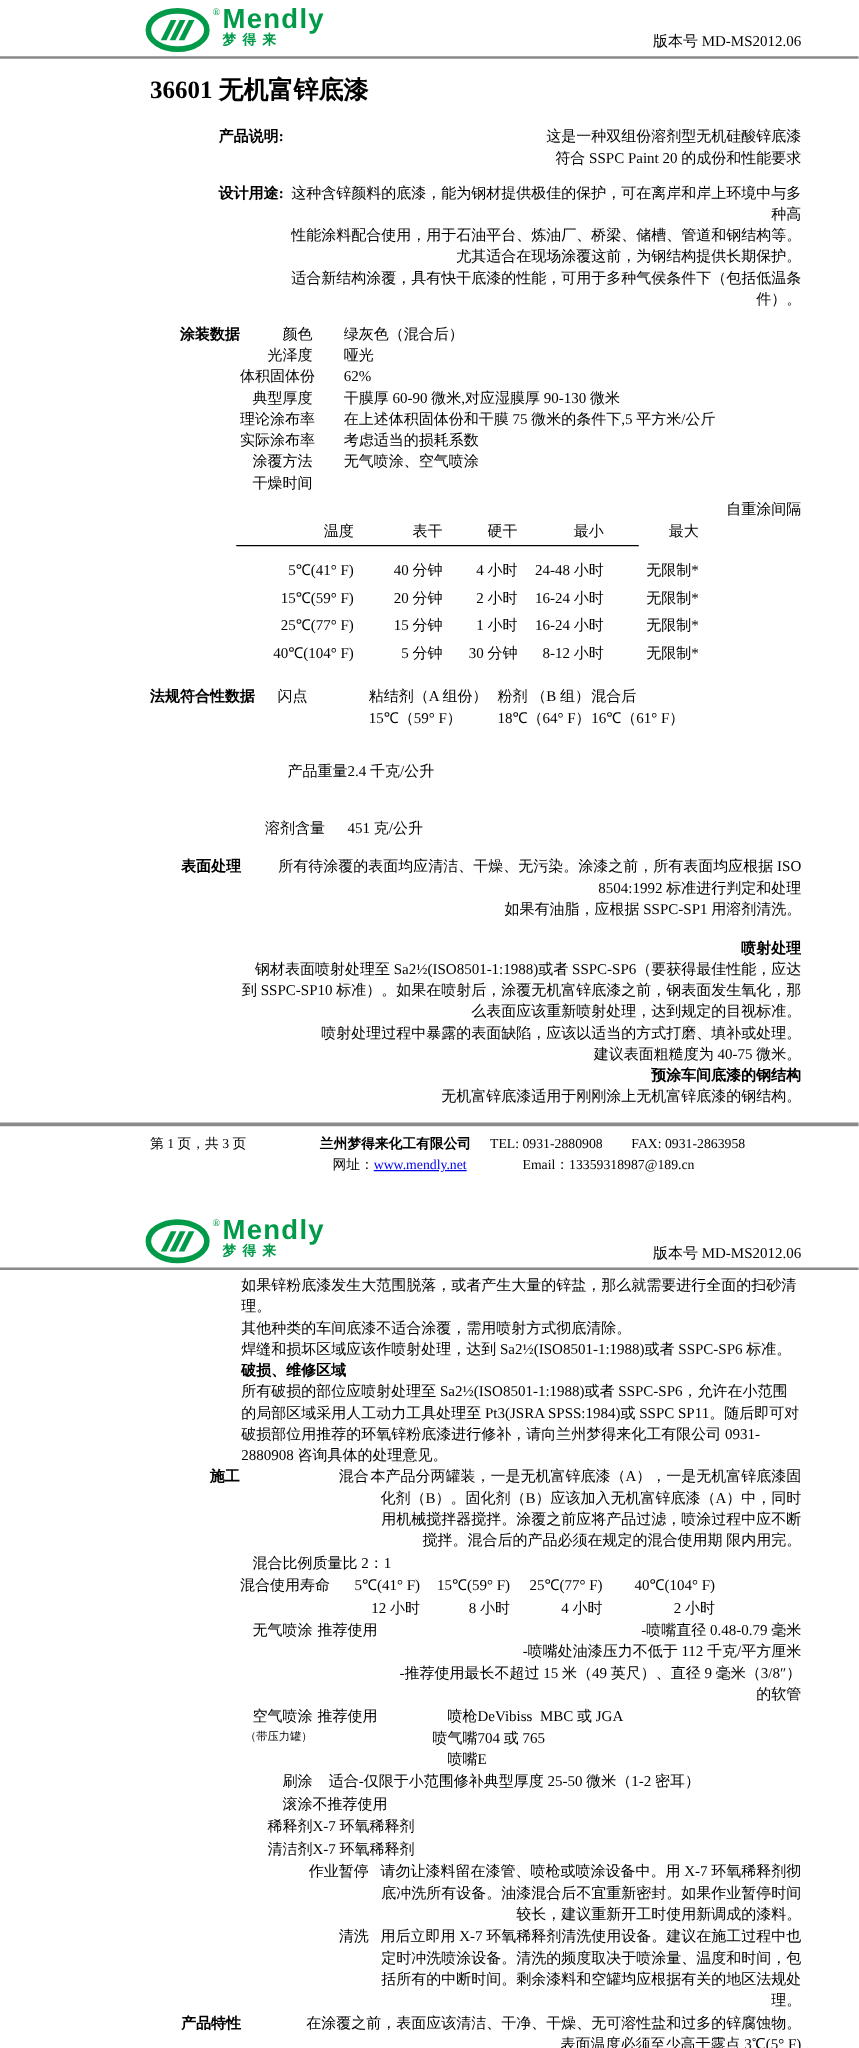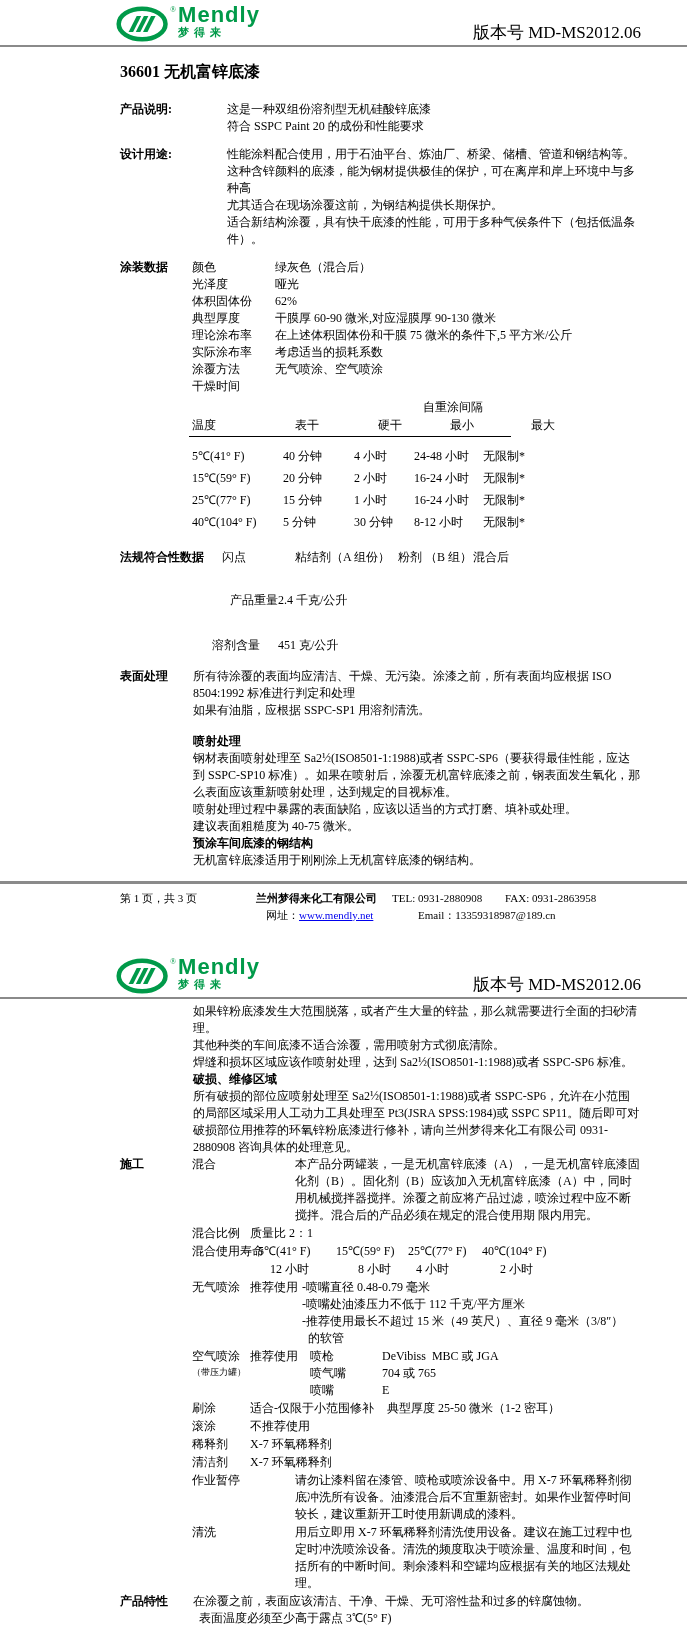--- a/index.html
+++ b/index.html
@@ -8,25 +8,25 @@
   .full-rule{height:2px;background:#8a8a8a;margin:2px 0 0 0;}
   .full-rule.thick{height:3px;}
   
   .hdr{display:flex;justify-content:space-between;align-items:flex-end;padding-top:5px;margin-left:-4px;}
   .logo{display:flex;align-items:flex-start;}
   .logo svg{display:block;}
   .logo-txt{margin-left:2px;color:#009A49;font-family:"Liberation Sans",sans-serif;font-weight:bold;}
   .logo-en{font-size:22px;line-height:20px;letter-spacing:1px;}
   .logo-cn{font-size:11px;line-height:15px;letter-spacing:5px;}
   .reg{font-size:8px;vertical-align:top;color:#009A49;position:relative;top:-4px;}
-  .version{font-size:17px;line-height:14px;padding-bottom:3px;text-align:center;}
-  
-  .title{font-size:16px;line-height:26px;font-weight:bold;margin:12px 0 16px 0;}
-  
-  .sec{display:flex;margin-bottom:11px;}
+  .version{font-size:12px;line-height:14px;padding-bottom:3px;text-align:center;}
+  
+  .title{font-size:20px;line-height:26px;font-weight:bold;margin:12px 0 16px 0;}
+  
+  .sec{display:flex;margin-bottom:11px;text-align:right;}
   .sec-label{flex:none;font-weight:bold;}
   .w107{width:107px}.w73{width:73px}.w72{width:72px}
   .content{flex:1;min-width:0;}
   p{margin:0;}
   .bold{font-weight:bold;}
   
   .coat-row{display:flex;gap:25px;}
   .coat-k{flex:none;width:58px;white-space:nowrap;}
   .coat-v{white-space:nowrap;}
   
@@ -105,22 +105,22 @@
     <span class="sec-label w107">产品说明:</span>
     <div class="content">
       <p>这是一种双组份溶剂型无机硅酸锌底漆</p>
       <p>符合 SSPC Paint 20 的成份和性能要求</p>
     </div>
   </div>
 
   <div class="sec">
     <span class="sec-label w107">设计用途:</span>
     <div class="content">
+      <p>这种含锌颜料的底漆，能为钢材提供极佳的保护，可在离岸和岸上环境中与多种高</p>
       <p>性能涂料配合使用，用于石油平台、炼油厂、桥梁、储槽、管道和钢结构等。</p>
-      <p>这种含锌颜料的底漆，能为钢材提供极佳的保护，可在离岸和岸上环境中与多种高</p>
       <p>尤其适合在现场涂覆这前，为钢结构提供长期保护。</p>
       <p>适合新结构涂覆，具有快干底漆的性能，可用于多种气侯条件下（包括低温条件）。</p>
     </div>
   </div>
 
   <div class="sec" style="margin-bottom:2px;">
     <span class="sec-label w72">涂装数据</span>
     <div class="content">
       <div class="coat-row">
           <span class="coat-k">颜色</span>
@@ -150,21 +150,21 @@
           <span class="coat-k">涂覆方法</span>
           <span class="coat-v">无气喷涂、空气喷涂</span>
         </div>
       <div class="coat-row">
           <span class="coat-k">干燥时间</span>
           <span class="coat-v"></span>
         </div>
 
       <div class="dry">
         <div class="group-row">自重涂间隔</div>
-        <div class="dry-grid" style="line-height:18px;gap:12px;">
+        <div class="dry-grid" style="line-height:18px;">
           <span class="cell">温度</span>
           <span class="cell">表干</span>
           <span class="cell">硬干</span>
           <span class="cell">最小</span>
           <span class="cell">最大</span>
         </div>
         <div class="t-rule"></div>
         <div class="dry-grid">
           <span class="cell">5℃(41° F)</span>
           <span class="cell">40 分钟</span>
@@ -197,20 +197,27 @@
     </div>
   </div>
 
   <div style="margin-bottom:14px;">
     <div class="reg-row">
       <span class="sec-label sp102">法规符合性数据</span>
       <span class="sp73">闪点</span>
       <span class="c103">粘结剂（A 组份）</span>
       <span class="c75">粉剂 （B 组）</span>
       <span>混合后</span>
+    </div>
+    <div class="reg-row">
+      <span class="sp102"></span>
+      <span class="sp73"></span>
+      <span class="c103">15℃（59° F）</span>
+      <span class="c75">18℃（64° F）</span>
+      <span>16℃（61° F）</span>
     </div>
     <div class="reg-row mt26">
       <span class="sp92"></span>
       <span class="sp66">产品重量</span>
       <span>2.4 千克/公升</span>
     </div>
     <div class="reg-row mt28">
       <span class="sp92"></span>
       <span class="sp66">溶剂含量</span>
       <span>451 克/公升</span>

